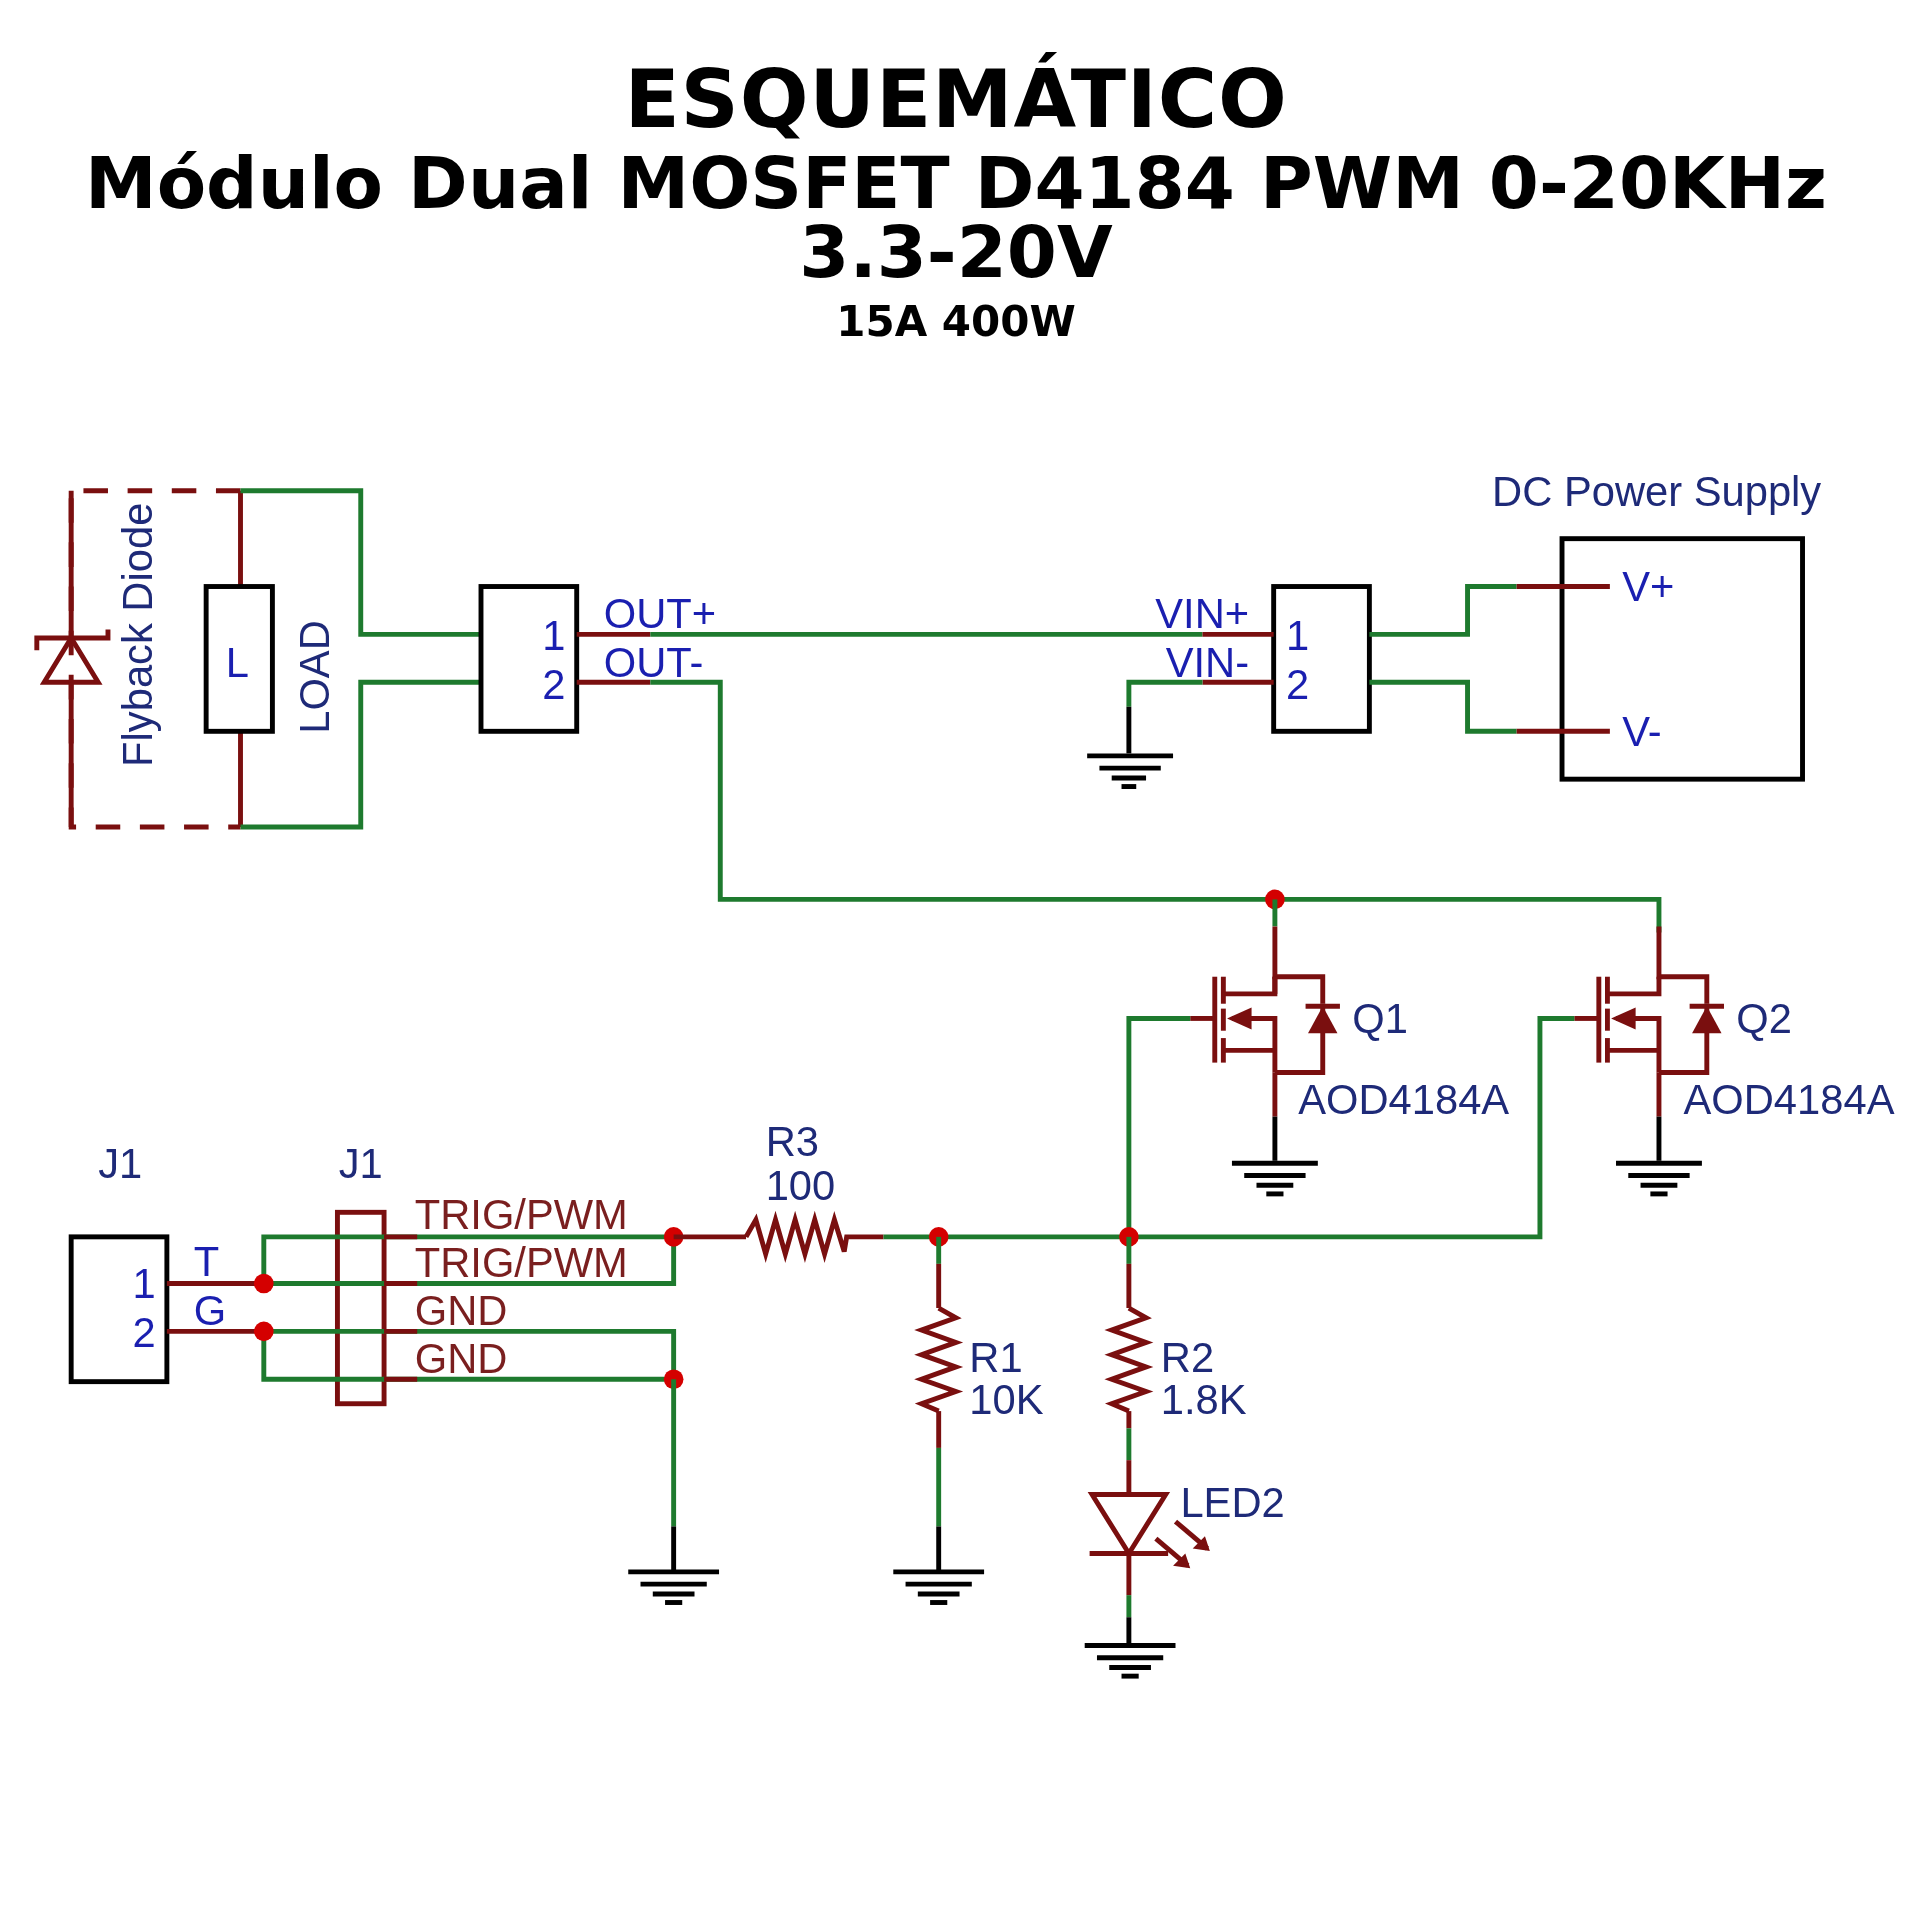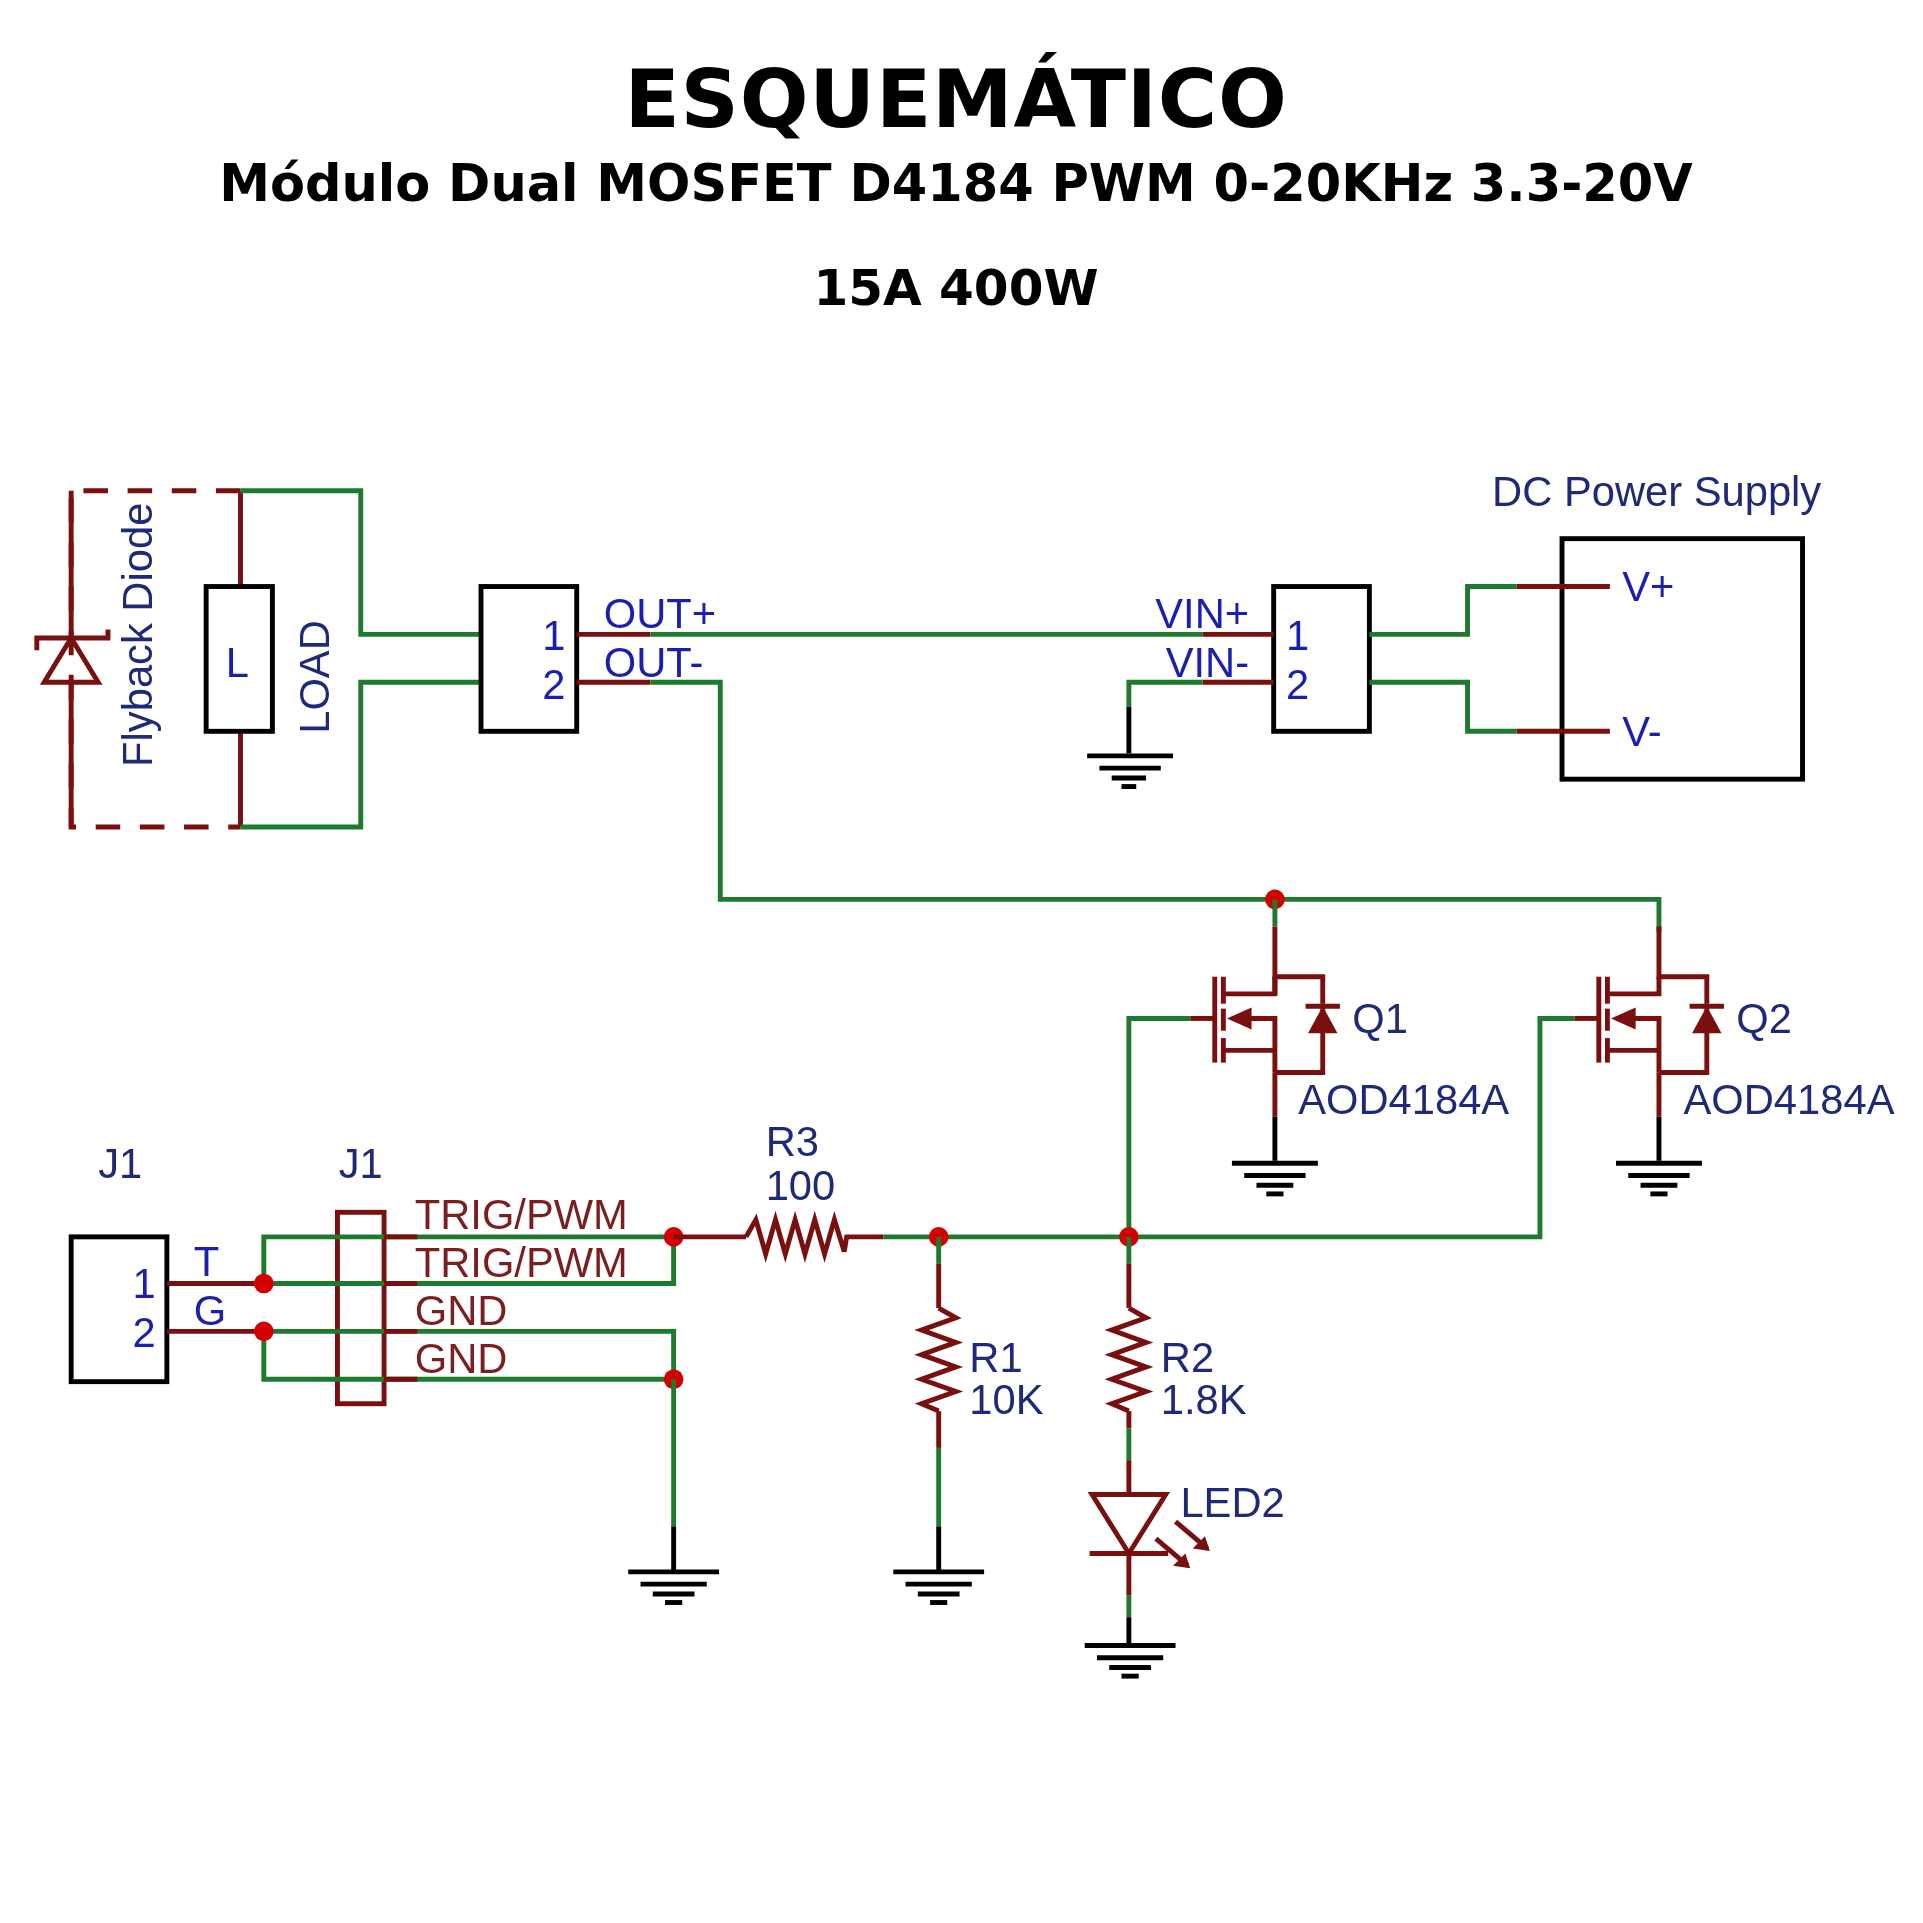--- a/index.html
+++ b/index.html
@@ -1,20 +1,20 @@
 <!DOCTYPE html>
 <html style="font-size:12px"><head>
 <meta charset="utf-8">
 <style>
   html, body { margin:0; padding:0; background:#ffffff; }
   body { width:1924px; height:1924px; overflow:hidden; position:relative; }
   .titles { position:absolute; left:0; top:0; width:1912px; text-align:center; font-family:"DejaVu Sans", sans-serif; color:#000; }
   .t1 { font-weight:bold; font-size:81px; margin-top:54px; line-height:90px; letter-spacing:0.8px; }
-  .t2 { font-weight:bold; font-size:51px; line-height:69px; margin-top:4.5px; }
-  .t3 { font-weight:bold; font-size:50px; line-height:69px;margin-top:36px; }
+  .t2 { font-weight:bold; font-size:72px; line-height:69px; margin-top:4.5px; }
+  .t3 { font-weight:bold; font-size:42px; line-height:69px; }
   svg.sch { position:absolute; left:0; top:0; width:1924px; height:1924px; }
   .lbl { font-family:"Liberation Sans", sans-serif; fill:#1a1fb0; font-size:34px; }
   .lbl-dk { font-family:"Liberation Sans", sans-serif; fill:#1e2a78; font-size:34px; }
   .lbl-red { font-family:"Liberation Sans", sans-serif; fill:#7a1f1f; font-size:34px; }
   .w { stroke:#1e7a2e; stroke-width:4; fill:none; }
   .p { stroke:#7a0f0f; stroke-width:4; fill:none; }
   .k { stroke:#000; stroke-width:4; fill:none; }
   .dot { fill:#d40000; }
 </style>
 </head>

